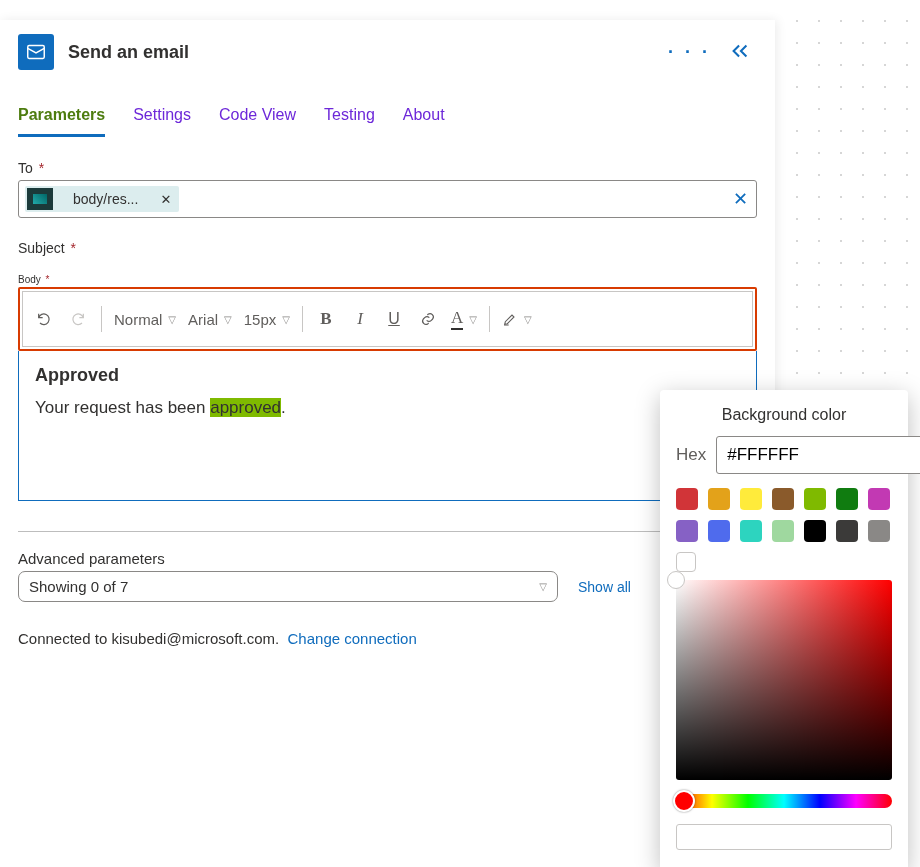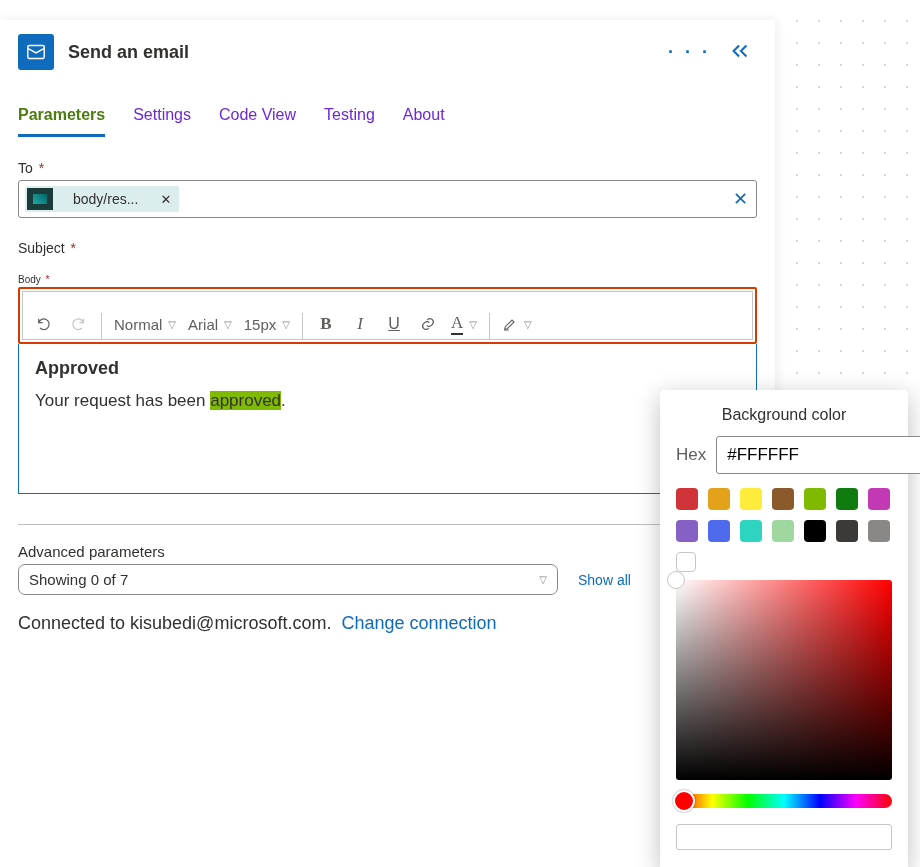--- a/index.html
+++ b/index.html
@@ -103,22 +103,22 @@
     width:100%; border:1px solid #8a8886; border-radius:3px;
     padding:8px 10px; font-size:16px; font-family:inherit;
   }
   
   .editor-wrap { margin-top:18px; }
   .editor-label { font-size:10px; }
   .toolbar-box { border:2px solid #d83b01; border-radius:2px; padding:2px; margin-top:2px;}
   .toolbar {
     border:1px solid #c8c6c4;
     display:flex;
-    align-items:flex-end;
-    height:49px;
+    align-items:center;
+    height:56px;
     padding:0 6px;
     gap:4px;
   }
   .tb-btn {
     min-width:30px; height:30px;
     display:flex; align-items:center; justify-content:center;
     color:#605e5c; cursor:pointer;
     padding:0 4px;
     gap:6px;
     font-size:15px;
@@ -145,21 +145,21 @@
   .adv-label { font-size:15px; margin-bottom:4px;}
   .adv-row { display:flex; align-items:center; gap:20px;}
   .adv-select {
     flex:0 0 540px;
     border:1px solid #8a8886; border-radius:7px;
     padding:6px 10px; font-size:15px;
     display:flex; justify-content:space-between; align-items:center;
     cursor:pointer;
   }
   .link { color:#0f6cbd; cursor:pointer; }
-  .conn { margin-top:18px; font-size:18px; }
+  .conn { margin-top:28px; font-size:15px; }
   
   .picker {
     position:absolute;
     left:660px; top:390px;
     width:248px;
     background:#fff;
     box-shadow:0 6px 24px rgba(0,0,0,0.25);
     border-radius:4px;
     padding:16px 16px 20px 16px;
   }

